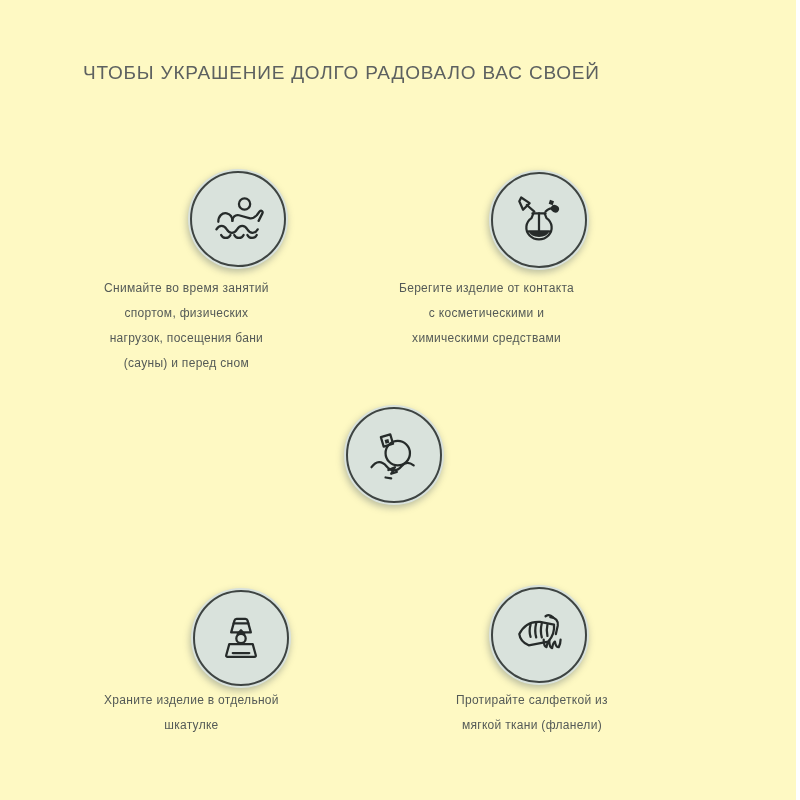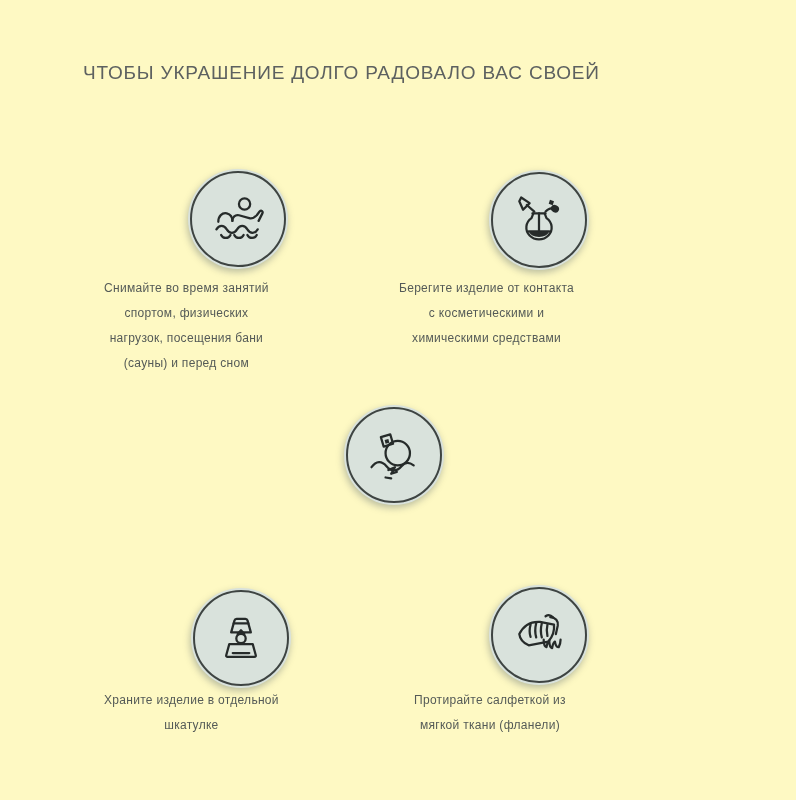--- a/index.html
+++ b/index.html
@@ -48,21 +48,21 @@
   
   .tip {
     position:absolute;
     font-size:12px; line-height:25px; letter-spacing:0.3px;
     color:#545a57; white-space:pre-line;text-align:center;
   }
   .t1 { left:104px; top:276px; }
   .t2 { left:399px; top:276px; }
   .t3 { left:272px; top:508px; }
   .t4 { left:104px; top:688px; }
-  .t5 { left:414px; top:688px; }
+  .t5 { left:456px; top:688px; }
 </style>
 </head>
 <body>
 
 <div class="canvas">
 
   <div class="header">
     <div>ЧТОБЫ УКРАШЕНИЕ ДОЛГО РАДОВАЛО ВАС СВОЕЙ</div>
   </div>
 

